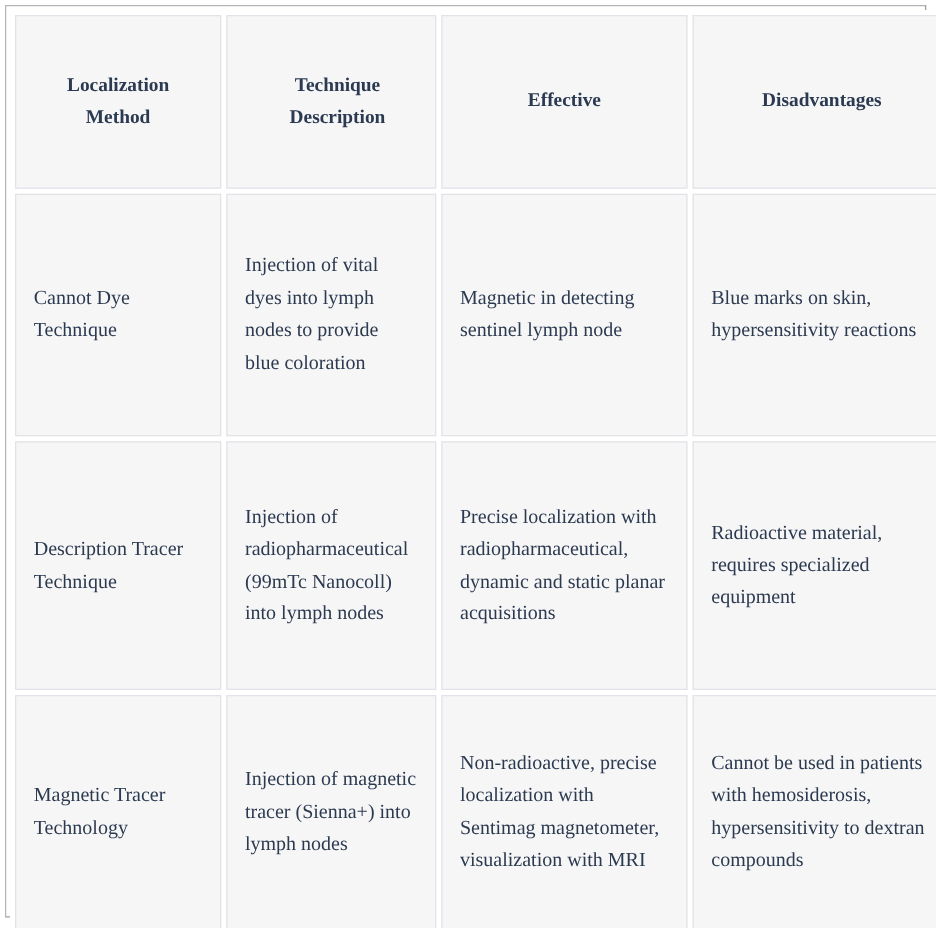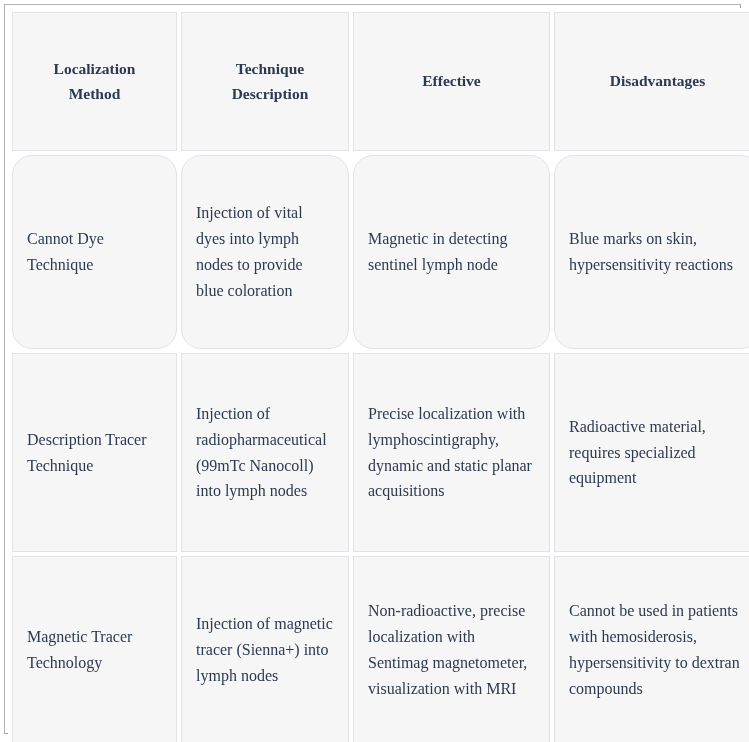--- a/index.html
+++ b/index.html
@@ -63,21 +63,21 @@
   }
 
   
   col.c1 { width: 165px; }
   col.c2 { width: 168px; }
   col.c3 { width: 197px; }
   col.c4 { width: 207px; }
 
   
   tr.header-row th { height: 139px; }
-  tr.body-row-0 td { height: 194px; border-radius: 20px; }
+  tr.body-row-0 td { height: 194px; }
   tr.body-row-1 td { height: 199px; }
   tr.body-row-2 td { height: 188px; }
 </style>
 </head>
 <body>
 
 <div class="table-frame">
   <table class="data-table">
     <colgroup>
       <col class="c1">
@@ -98,21 +98,21 @@
     <tbody>
       <tr class="body-row-0">
         <td>Cannot Dye Technique</td>
         <td>Injection of vital dyes into lymph nodes to provide blue coloration</td>
         <td>Magnetic in detecting sentinel lymph node</td>
         <td>Blue marks on skin, hypersensitivity reactions</td>
       </tr>
       <tr class="body-row-1">
         <td>Description Tracer Technique</td>
         <td>Injection of radiopharmaceutical (99mTc Nanocoll) into lymph nodes</td>
-        <td>Precise localization with lymphoscintigraphy, dynamic and static planar acquisitions</td>
+        <td>Precise localization with radiopharmaceutical, dynamic and static planar acquisitions</td>
         <td>Radioactive material, requires specialized equipment</td>
       </tr>
       <tr class="body-row-2">
         <td>Magnetic Tracer Technology</td>
         <td>Injection of magnetic tracer (Sienna+) into lymph nodes</td>
         <td>Non-radioactive, precise localization with Sentimag magnetometer, visualization with MRI</td>
         <td>Cannot be used in patients with hemosiderosis, hypersensitivity to dextran compounds</td>
       </tr>
     </tbody>
   </table>

